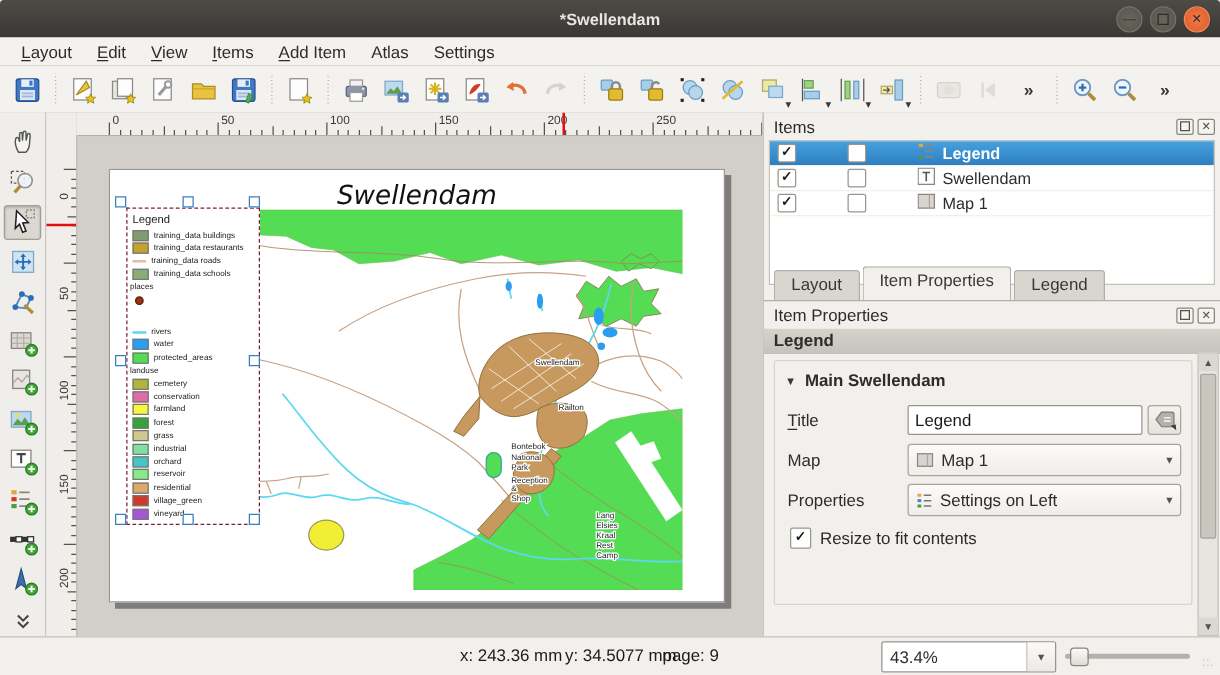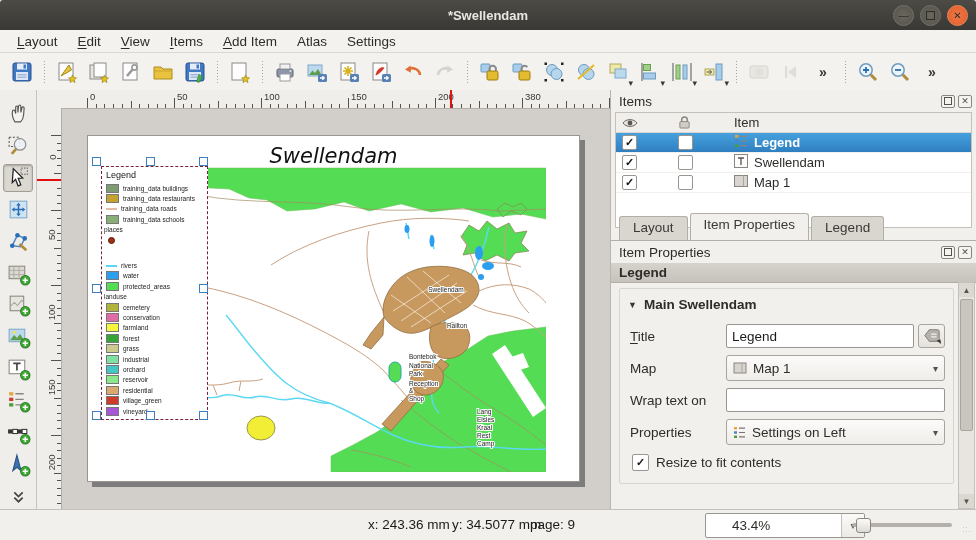--- a/index.html
+++ b/index.html
@@ -115,21 +115,21 @@
   .vscroll{position:absolute;right:1px;top:41px;width:15px;bottom:1px;background:#e8e5e0;border:1px solid #c5c1ba;}
   .vs-btn{position:absolute;left:0;right:0;height:14px;display:flex;align-items:center;justify-content:center;
      font-size:8px;color:#55524c;background:#dbd7d1;}
   .vs-thumb{position:absolute;left:1px;right:1px;top:16px;height:130px;background:#c9c5bf;
      border:1px solid #a9a49c;border-radius:2px;}
   
   .statusbar{position:absolute;left:0;right:0;bottom:0;height:30px;background:#f2f0ec;
     border-top:1px solid #c5c1ba;}
   .sb-text{position:absolute;top:7px;font-size:13.5px;color:#1a1a1a;}
   .zoom-combo{position:absolute;left:705px;top:3px;width:138px;height:23px;border:1px solid #999590;
-    border-radius:2px;background:#fff;display:flex;align-items:center;padding-left:20px;}
+    border-radius:2px;background:#fff;display:flex;align-items:center;}
   .zoom-combo .zval{flex:1;padding-left:6px;font-size:13.5px;}
   .zoom-combo .zbtn{width:22px;height:100%;border-left:1px solid #c5c1ba;background:linear-gradient(#fbfaf8,#eceae5);
     display:flex;align-items:center;justify-content:center;font-size:10px;color:#55524c;}
   .zoom-slider{position:absolute;left:852px;top:13px;width:100px;height:4px;background:#b5b1aa;border-radius:2px;}
   .zoom-slider .shandle{position:absolute;left:4px;top:-5px;width:13px;height:13px;border-radius:3px;
     background:linear-gradient(#fbfaf8,#dedbd5);border:1px solid #8a867f;}
   .grip{position:absolute;right:2px;bottom:2px;width:12px;height:12px;color:#b5b1aa;font-size:8px;letter-spacing:1px;line-height:4px;}
   svg text{font-family:"Liberation Sans",sans-serif;}
 </style>
 </head>
@@ -511,21 +511,21 @@
       <div class="htick" style="left: 382.7px; height: 4px;"></div>
       <div class="htick" style="left: 391.4px; height: 4px;"></div>
       <div class="htick" style="left: 400.1px; height: 4px;"></div>
       <div class="htick" style="left: 408.8px; height: 4px;"></div>
       <div class="htick" style="left: 417.5px; height: 7px;"></div>
       <div class="htick" style="left: 426.2px; height: 4px;"></div>
       <div class="htick" style="left: 434.9px; height: 4px;"></div>
       <div class="htick" style="left: 443.6px; height: 4px;"></div>
       <div class="htick" style="left: 452.3px; height: 4px;"></div>
       <div class="htick" style="left: 461px; height: 10px;"></div>
-      <div class="hlab" style="left: 464px;">380</div>
+      <div class="hlab" style="left: 464px;">250</div>
       <div class="htick" style="left: 469.7px; height: 4px;"></div>
       <div class="htick" style="left: 478.4px; height: 4px;"></div>
       <div class="htick" style="left: 487.1px; height: 4px;"></div>
       <div class="htick" style="left: 495.8px; height: 4px;"></div>
       <div class="htick" style="left: 504.5px; height: 7px;"></div>
       <div class="htick" style="left: 513.2px; height: 4px;"></div>
       <div class="htick" style="left: 521.9px; height: 4px;"></div>
       <div class="htick" style="left: 530.6px; height: 4px;"></div>
       <div class="htick" style="left: 539.3px; height: 4px;"></div>
       <div class="htick" style="left: 548px; height: 10px;"></div>
@@ -783,35 +783,20 @@
 
 <div class="right-panel">
   <div class="panel-title-row">
     <span class="pt">Items</span>
     <button class="mini-btn">
         <span class="insq"></span>
       </button>
     <button class="mini-btn">✕</button>
   </div>
   <div class="items-table">
-    <div class="it-header">
-      <span class="it-c1">
-          <svg width="16" height="12" viewBox="0 0 16 12">
-            <path d="M1,6 C4,1.5 12,1.5 15,6 C12,10.5 4,10.5 1,6 Z" fill="#e8e5e0" stroke="#6a675f"></path>
-            <circle cx="8" cy="6" r="2.4" fill="#5a5750"></circle>
-          </svg>
-        </span>
-      <span class="it-c2">
-          <svg width="13" height="15" viewBox="0 0 14 16">
-            <rect x="2" y="7" width="10" height="7" rx="1" fill="#cfccc6" stroke="#8a867f"></rect>
-            <path d="M4,7 V5 a3,3 0 0 1 6,0 V7" fill="none" stroke="#8a867f" stroke-width="1.6"></path>
-          </svg>
-        </span>
-      <span class="it-c3">Item</span>
-    </div>
     <div id="itemsrows">
         <div class="items-row selected">
           <span class="it-c1">
             <span class="cb">✓</span>
           </span>
           <span class="it-c2">
             <span class="cb"></span>
           </span>
           <span class="it-c3">
             <span><svg width="14" height="14" viewBox="0 0 14 14">
@@ -895,24 +880,20 @@
           <div class="combo">
             <svg width="14" height="12" viewBox="0 0 14 12">
                 <rect x="1" y="1" width="12" height="10" fill="#d8d5d0" stroke="#8a867f"></rect>
                 <path d="M9,1 v10" stroke="#aaa7a0"></path>
               </svg>
             <span>Map 1</span>
             <span class="carr">▾</span>
           </div>
         </div>
         <div class="field-row">
-          <span class="field-label">Wrap text on</span>
-          <input class="txt-input" value="" style="">
-        </div>
-        <div class="field-row">
           <span class="field-label">Properties</span>
           <div class="combo">
             <svg width="13" height="13" viewBox="0 0 13 13">
                 <rect x="1" y="1" width="3" height="2.4" fill="#e8a33c"></rect>
                 <rect x="1" y="5.3" width="3" height="2.4" fill="#4a86c4"></rect>
                 <rect x="1" y="9.6" width="3" height="2.4" fill="#4a9e3f"></rect>
                 <path d="M6,2.2 h6 M6,6.5 h6 M6,10.8 h6" stroke="#7a766f" stroke-width="1.2"></path>
               </svg>
             <span>Settings on Left</span>
             <span class="carr">▾</span>

